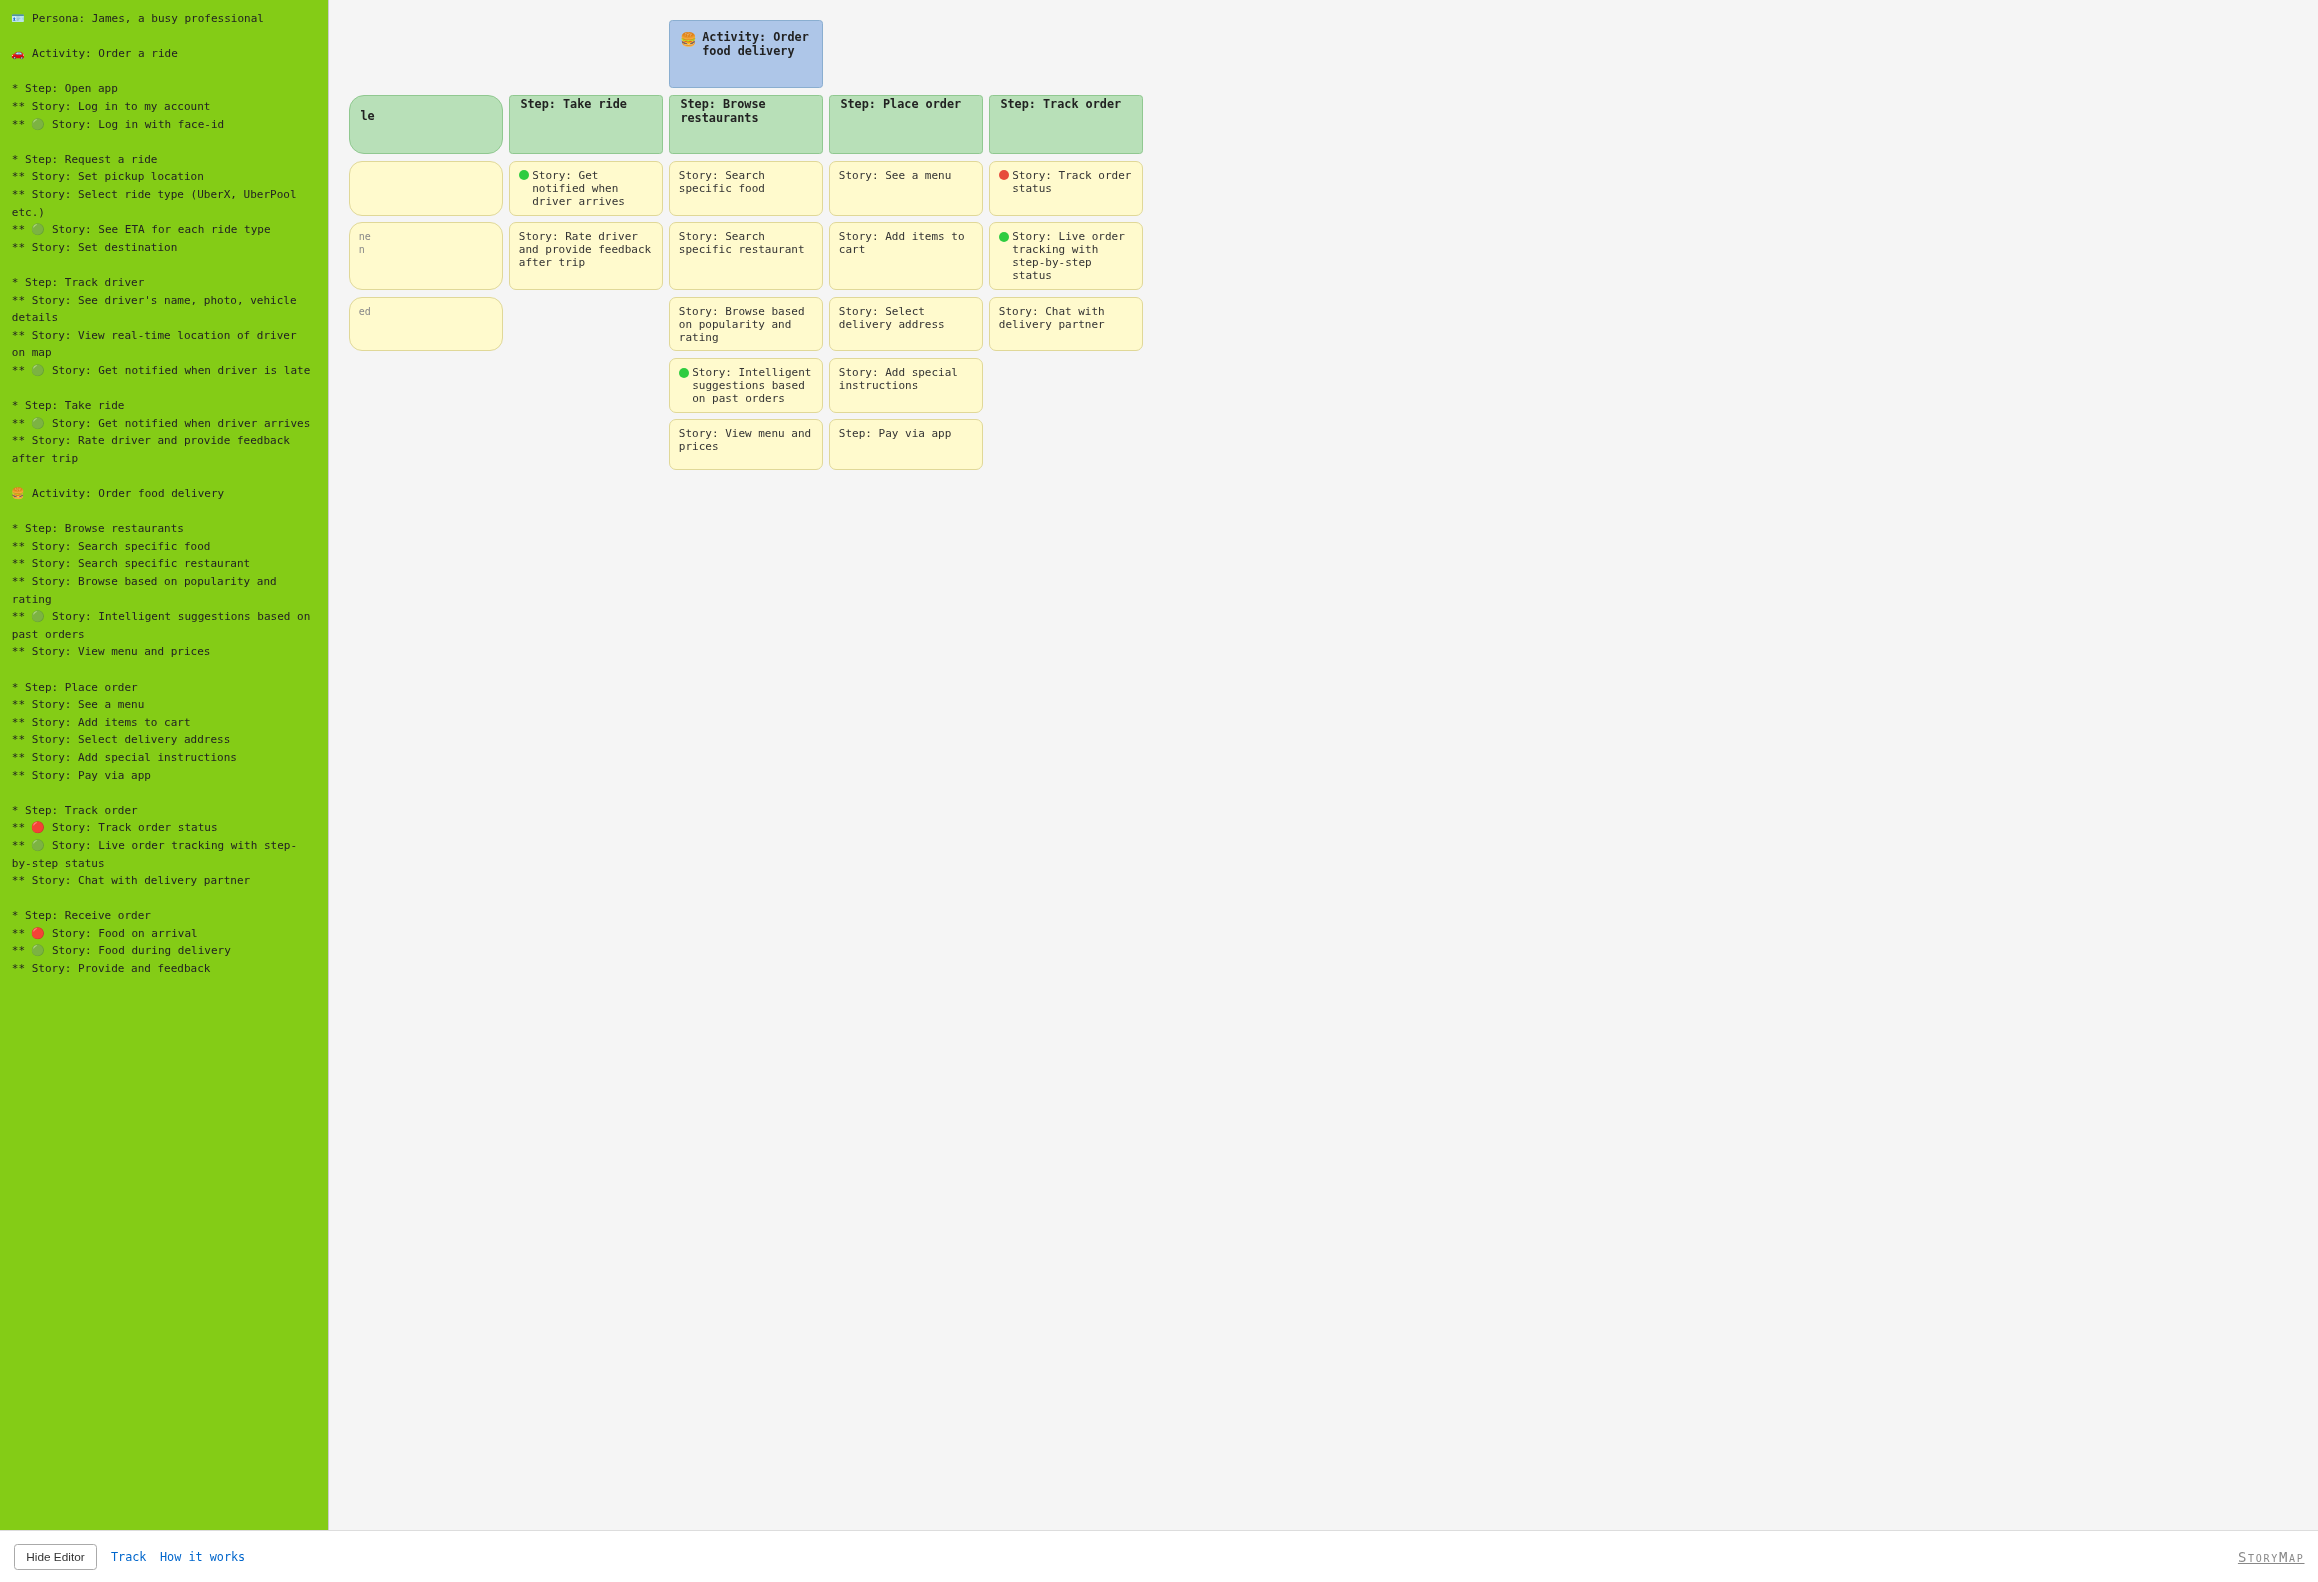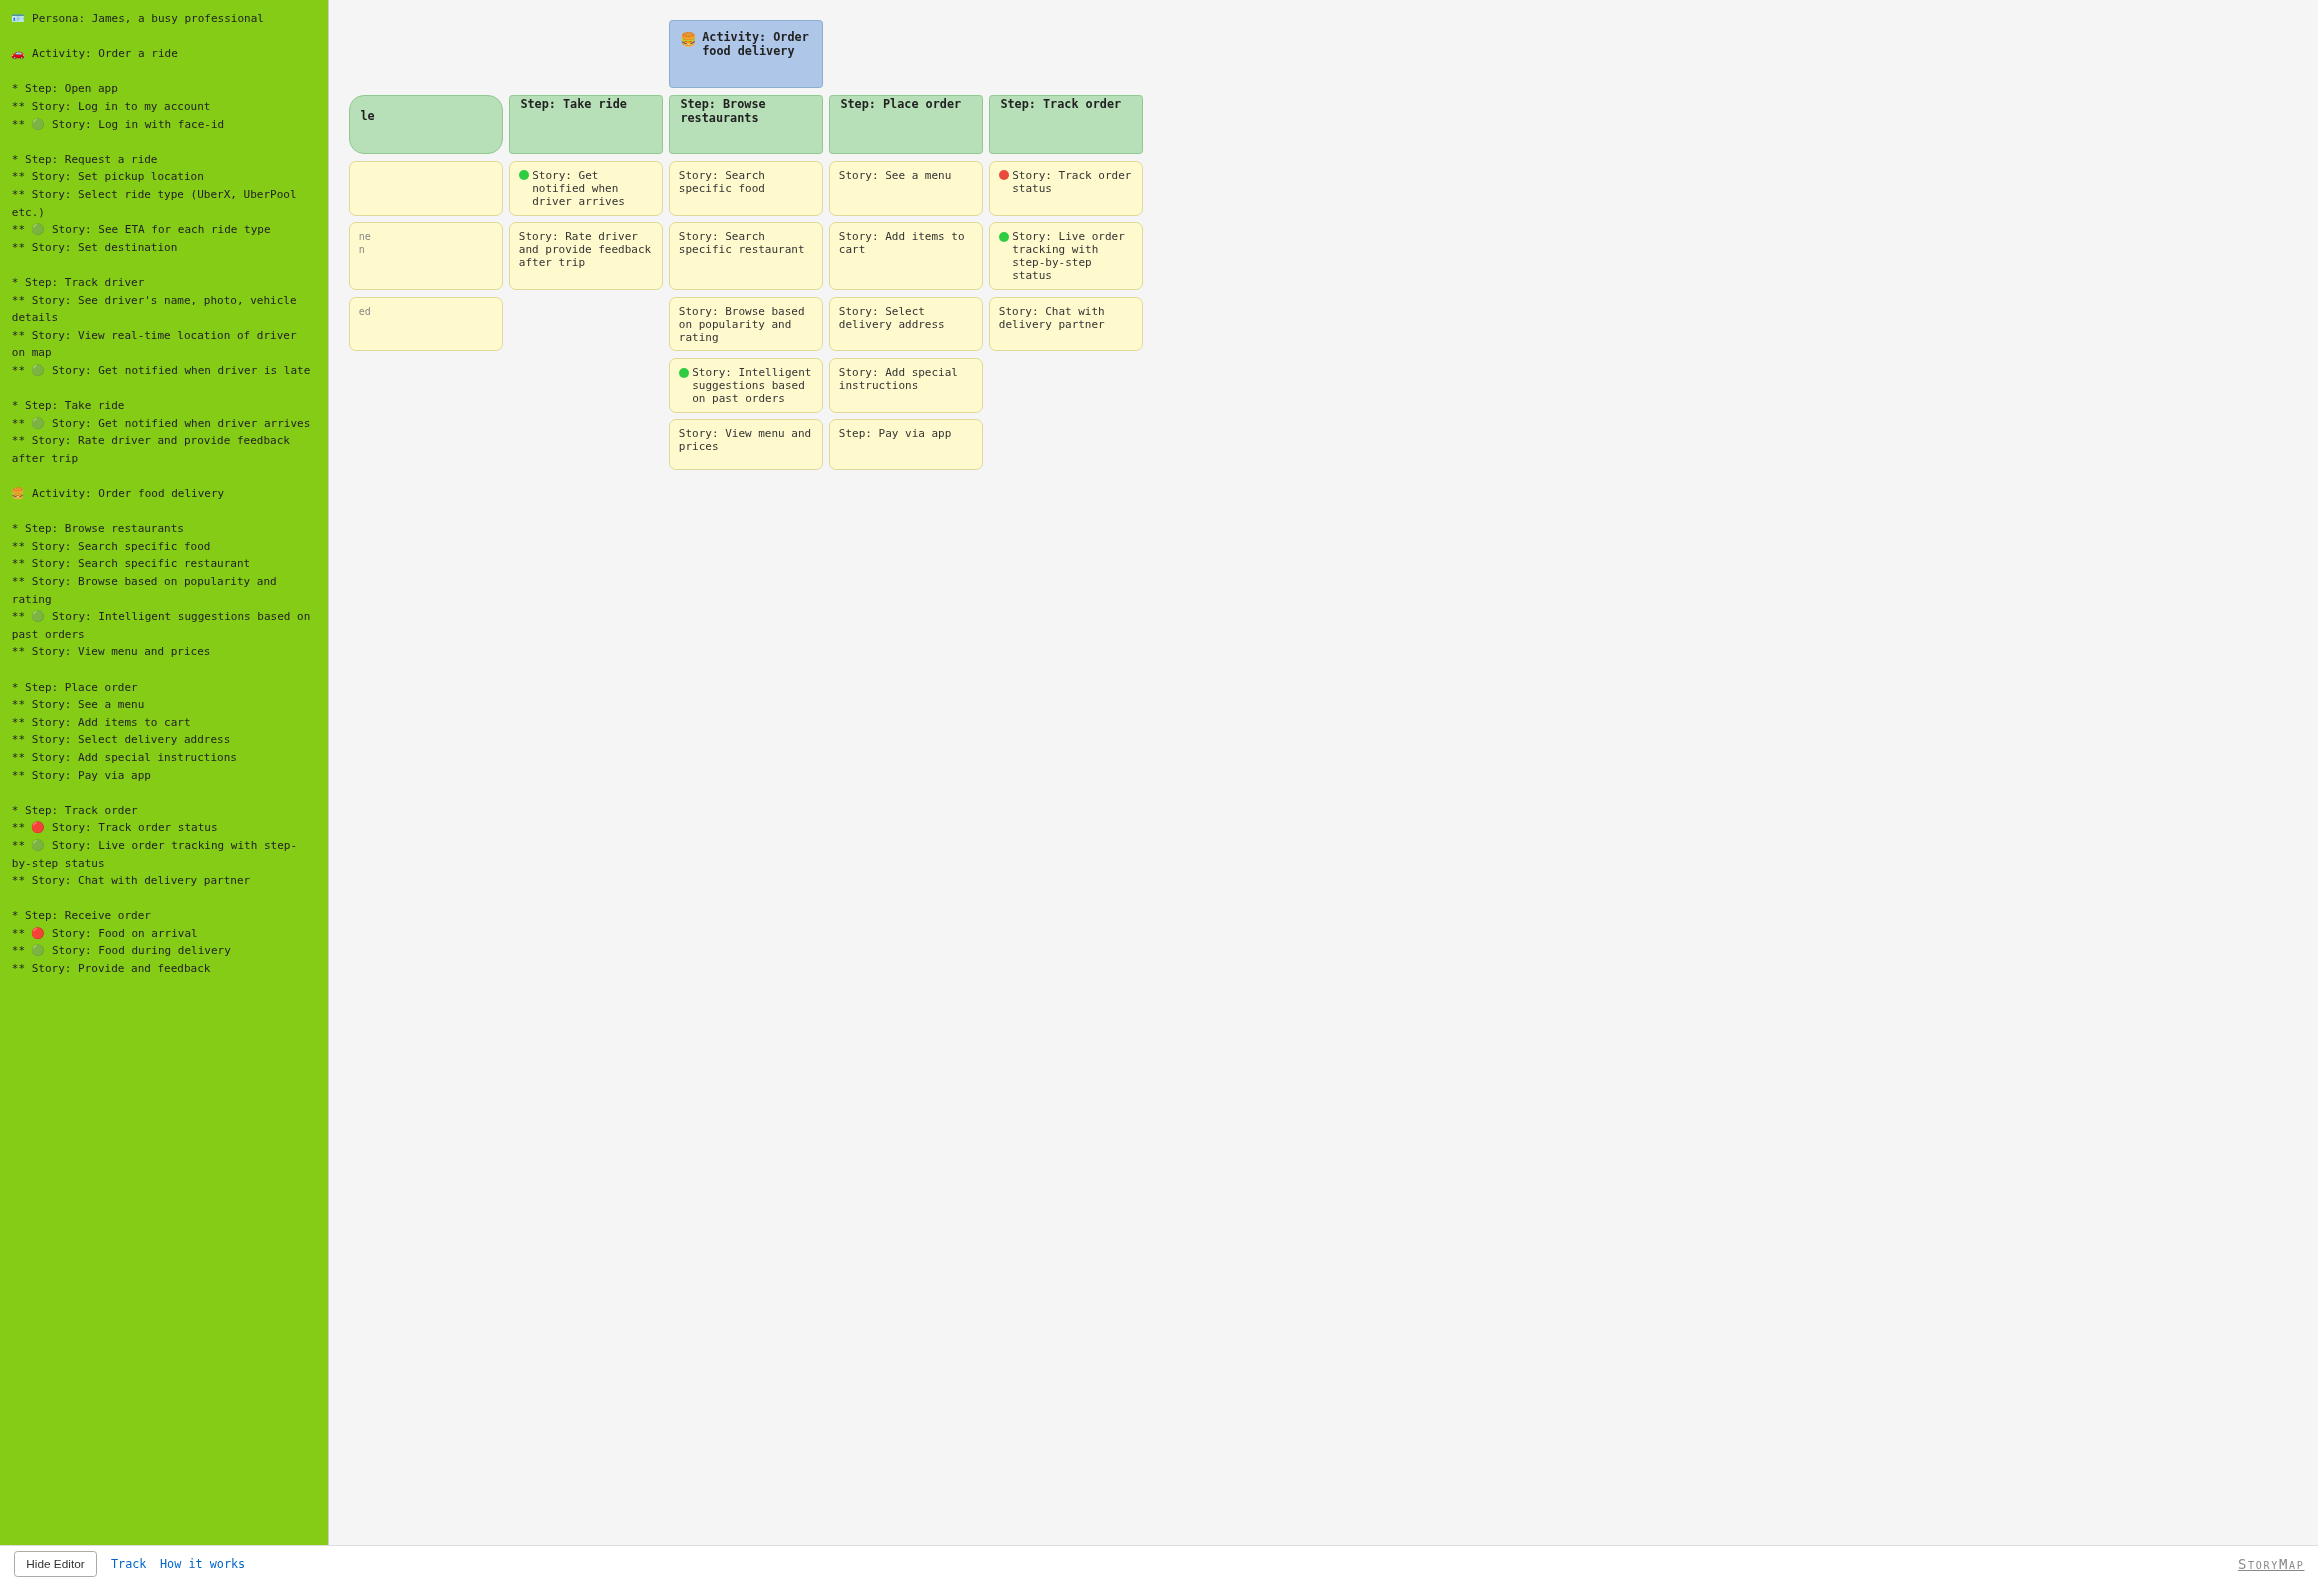--- a/index.html
+++ b/index.html
@@ -112,31 +112,31 @@
       padding: 13px 10px;
       margin: 3.4px;
       font-size: 11.8px;
       font-weight: bold;
       color: #222;
       min-height: 59px;
     }
     .partial-story-card {
       background: #fffacd;
       border: 0.8px solid #e0d898;
-      border-radius: 7px;
+      border-radius: 13px;
       padding: 6.8px 8.4px;
       margin: 3.4px;
       font-size: 11px;
       color: #333;
       min-height: 51px;
     }
 
     
     .bottom-bar {
-      height: 37px;
+      height: 52px;
       background: #ffffff;
       border-top: 0.8px solid #ddd;
       display: flex;
       align-items: center;
       padding: 0 13.5px;
       gap: 13.5px;
       flex-shrink: 0;
     }
 
     .hide-editor-btn {

